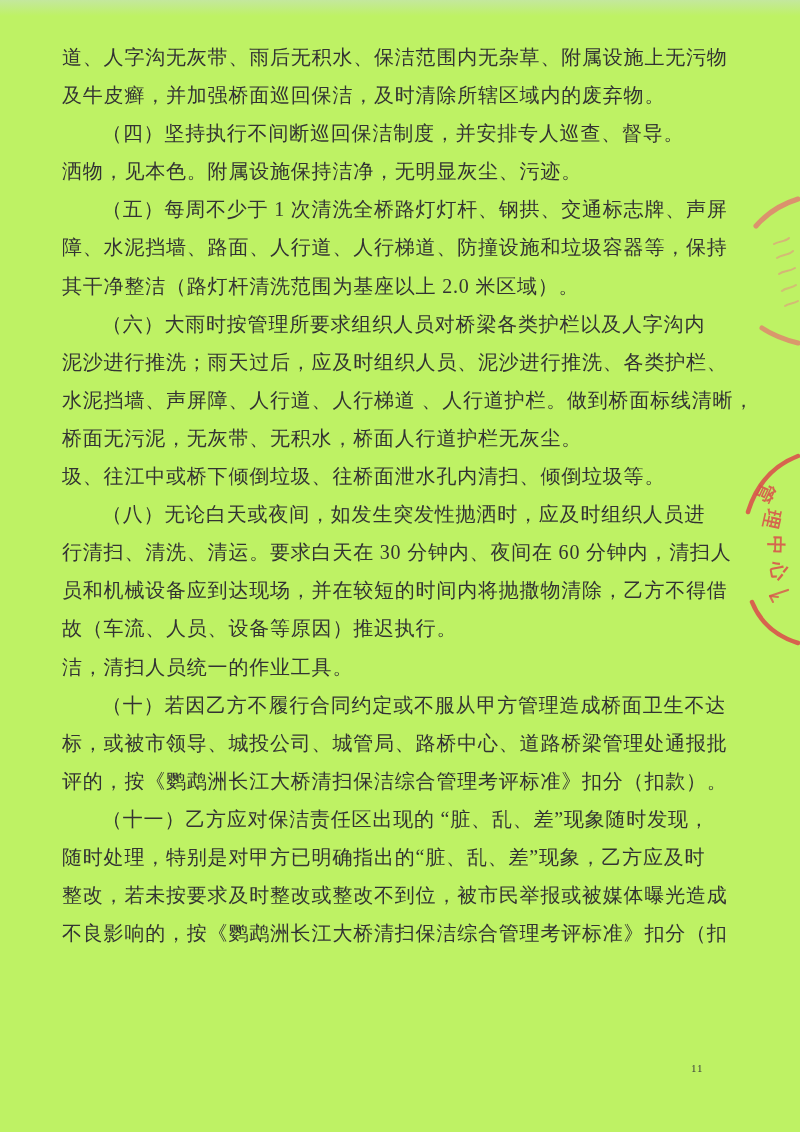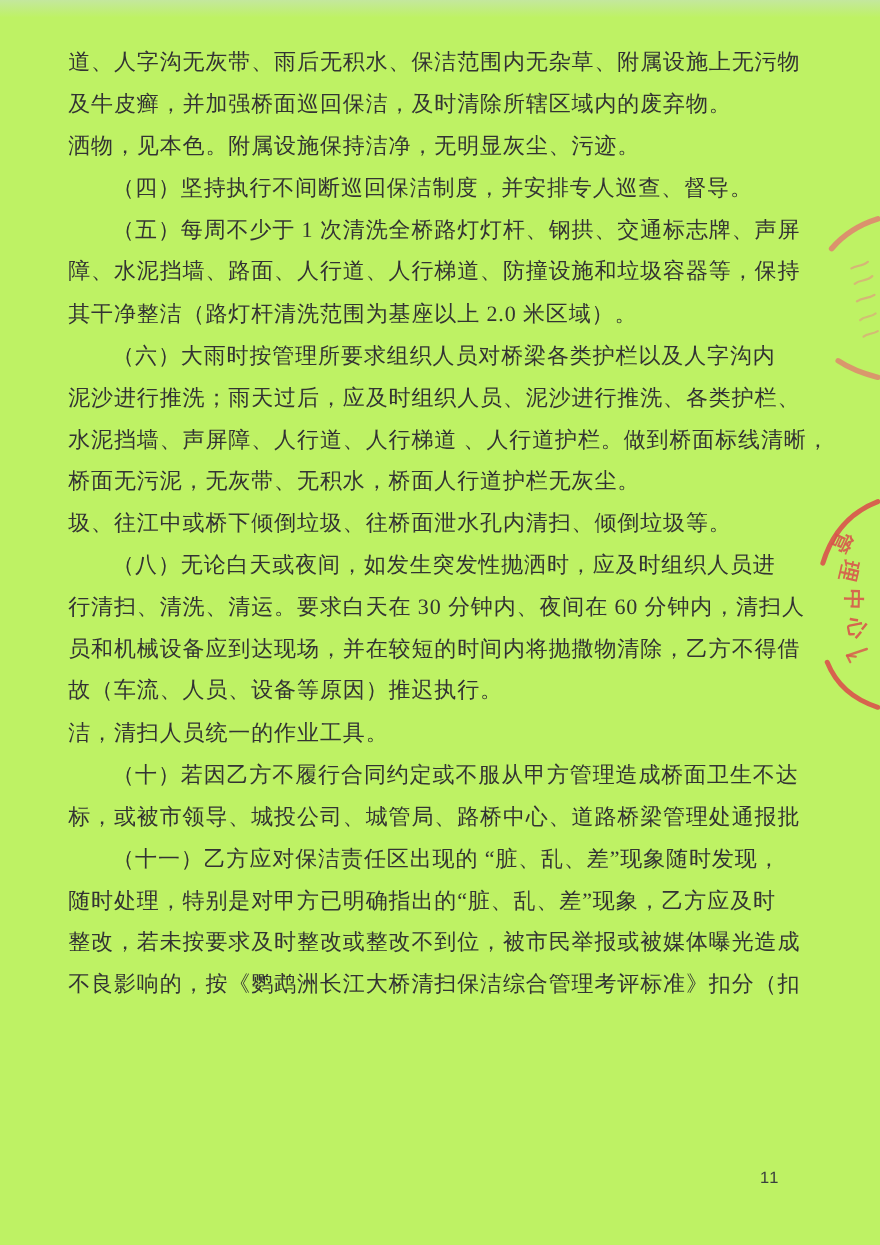--- a/index.html
+++ b/index.html
@@ -38,24 +38,24 @@
     line-height: 38.1px;
     white-space: nowrap;
   }
   .line.indent {
     padding-left: 2em;
   }
   .page-number {
     position: absolute;
     left: 691px;
     top: 1062px;
-    font-size: 15px;
+    font-size: 11px;
     letter-spacing: 1px;
     color: #3a3f3d;
-    font-family: Liberation Sans, sans-serif;
+    font-family: Liberation Serif, serif;
   }
   .stamp {
     position: absolute;
     pointer-events: none;
   }
   .stamp-upper {
     left: 752px;
     top: 196px;
     width: 48px;
     height: 150px;
@@ -85,37 +85,38 @@
   .seal-char.c3 { left: 25px; top: 108px; transform: rotate(79deg); }
 </style>
 </head>
 <body>
 
 <div class="page">
 
   <div class="doc-body">
     <div class="line">道、人字沟无灰带、雨后无积水、保洁范围内无杂草、附属设施上无污物</div>
     <div class="line">及牛皮癣，并加强桥面巡回保洁，及时清除所辖区域内的废弃物。</div>
+    <div class="line indent">（四）坚持执行不间断巡回保洁制度，并安排专人巡查、督导。</div>
     <div class="line">洒物，见本色。附属设施保持洁净，无明显灰尘、污迹。</div>
-    <div class="line indent">（四）坚持执行不间断巡回保洁制度，并安排专人巡查、督导。</div>
     <div class="line indent">（五）每周不少于 1 次清洗全桥路灯灯杆、钢拱、交通标志牌、声屏</div>
     <div class="line">障、水泥挡墙、路面、人行道、人行梯道、防撞设施和垃圾容器等，保持</div>
     <div class="line">其干净整洁（路灯杆清洗范围为基座以上 2.0 米区域）。</div>
     <div class="line indent">（六）大雨时按管理所要求组织人员对桥梁各类护栏以及人字沟内</div>
     <div class="line">泥沙进行推洗；雨天过后，应及时组织人员、泥沙进行推洗、各类护栏、</div>
     <div class="line">水泥挡墙、声屏障、人行道、人行梯道 、人行道护栏。做到桥面标线清晰，</div>
     <div class="line">桥面无污泥，无灰带、无积水，桥面人行道护栏无灰尘。</div>
     <div class="line">圾、往江中或桥下倾倒垃圾、往桥面泄水孔内清扫、倾倒垃圾等。</div>
     <div class="line indent">（八）无论白天或夜间，如发生突发性抛洒时，应及时组织人员进</div>
     <div class="line">行清扫、清洗、清运。要求白天在 30 分钟内、夜间在 60 分钟内，清扫人</div>
     <div class="line">员和机械设备应到达现场，并在较短的时间内将抛撒物清除，乙方不得借</div>
     <div class="line">故（车流、人员、设备等原因）推迟执行。</div>
     <div class="line">洁，清扫人员统一的作业工具。</div>
     <div class="line indent">（十）若因乙方不履行合同约定或不服从甲方管理造成桥面卫生不达</div>
     <div class="line">标，或被市领导、城投公司、城管局、路桥中心、道路桥梁管理处通报批</div>
+    <div class="line">评的，按《鹦鹉洲长江大桥清扫保洁综合管理考评标准》扣分（扣款）。</div>
     <div class="line indent">（十一）乙方应对保洁责任区出现的 “脏、乱、差”现象随时发现，</div>
     <div class="line">随时处理，特别是对甲方已明确指出的“脏、乱、差”现象，乙方应及时</div>
     <div class="line">整改，若未按要求及时整改或整改不到位，被市民举报或被媒体曝光造成</div>
     <div class="line">不良影响的，按《鹦鹉洲长江大桥清扫保洁综合管理考评标准》扣分（扣</div>
   </div>
 
   <div class="page-number">11</div>
 
   <div class="stamp stamp-upper">
     <svg width="48" height="150" viewBox="0 0 48 150" fill="none" xmlns="http://www.w3.org/2000/svg">

